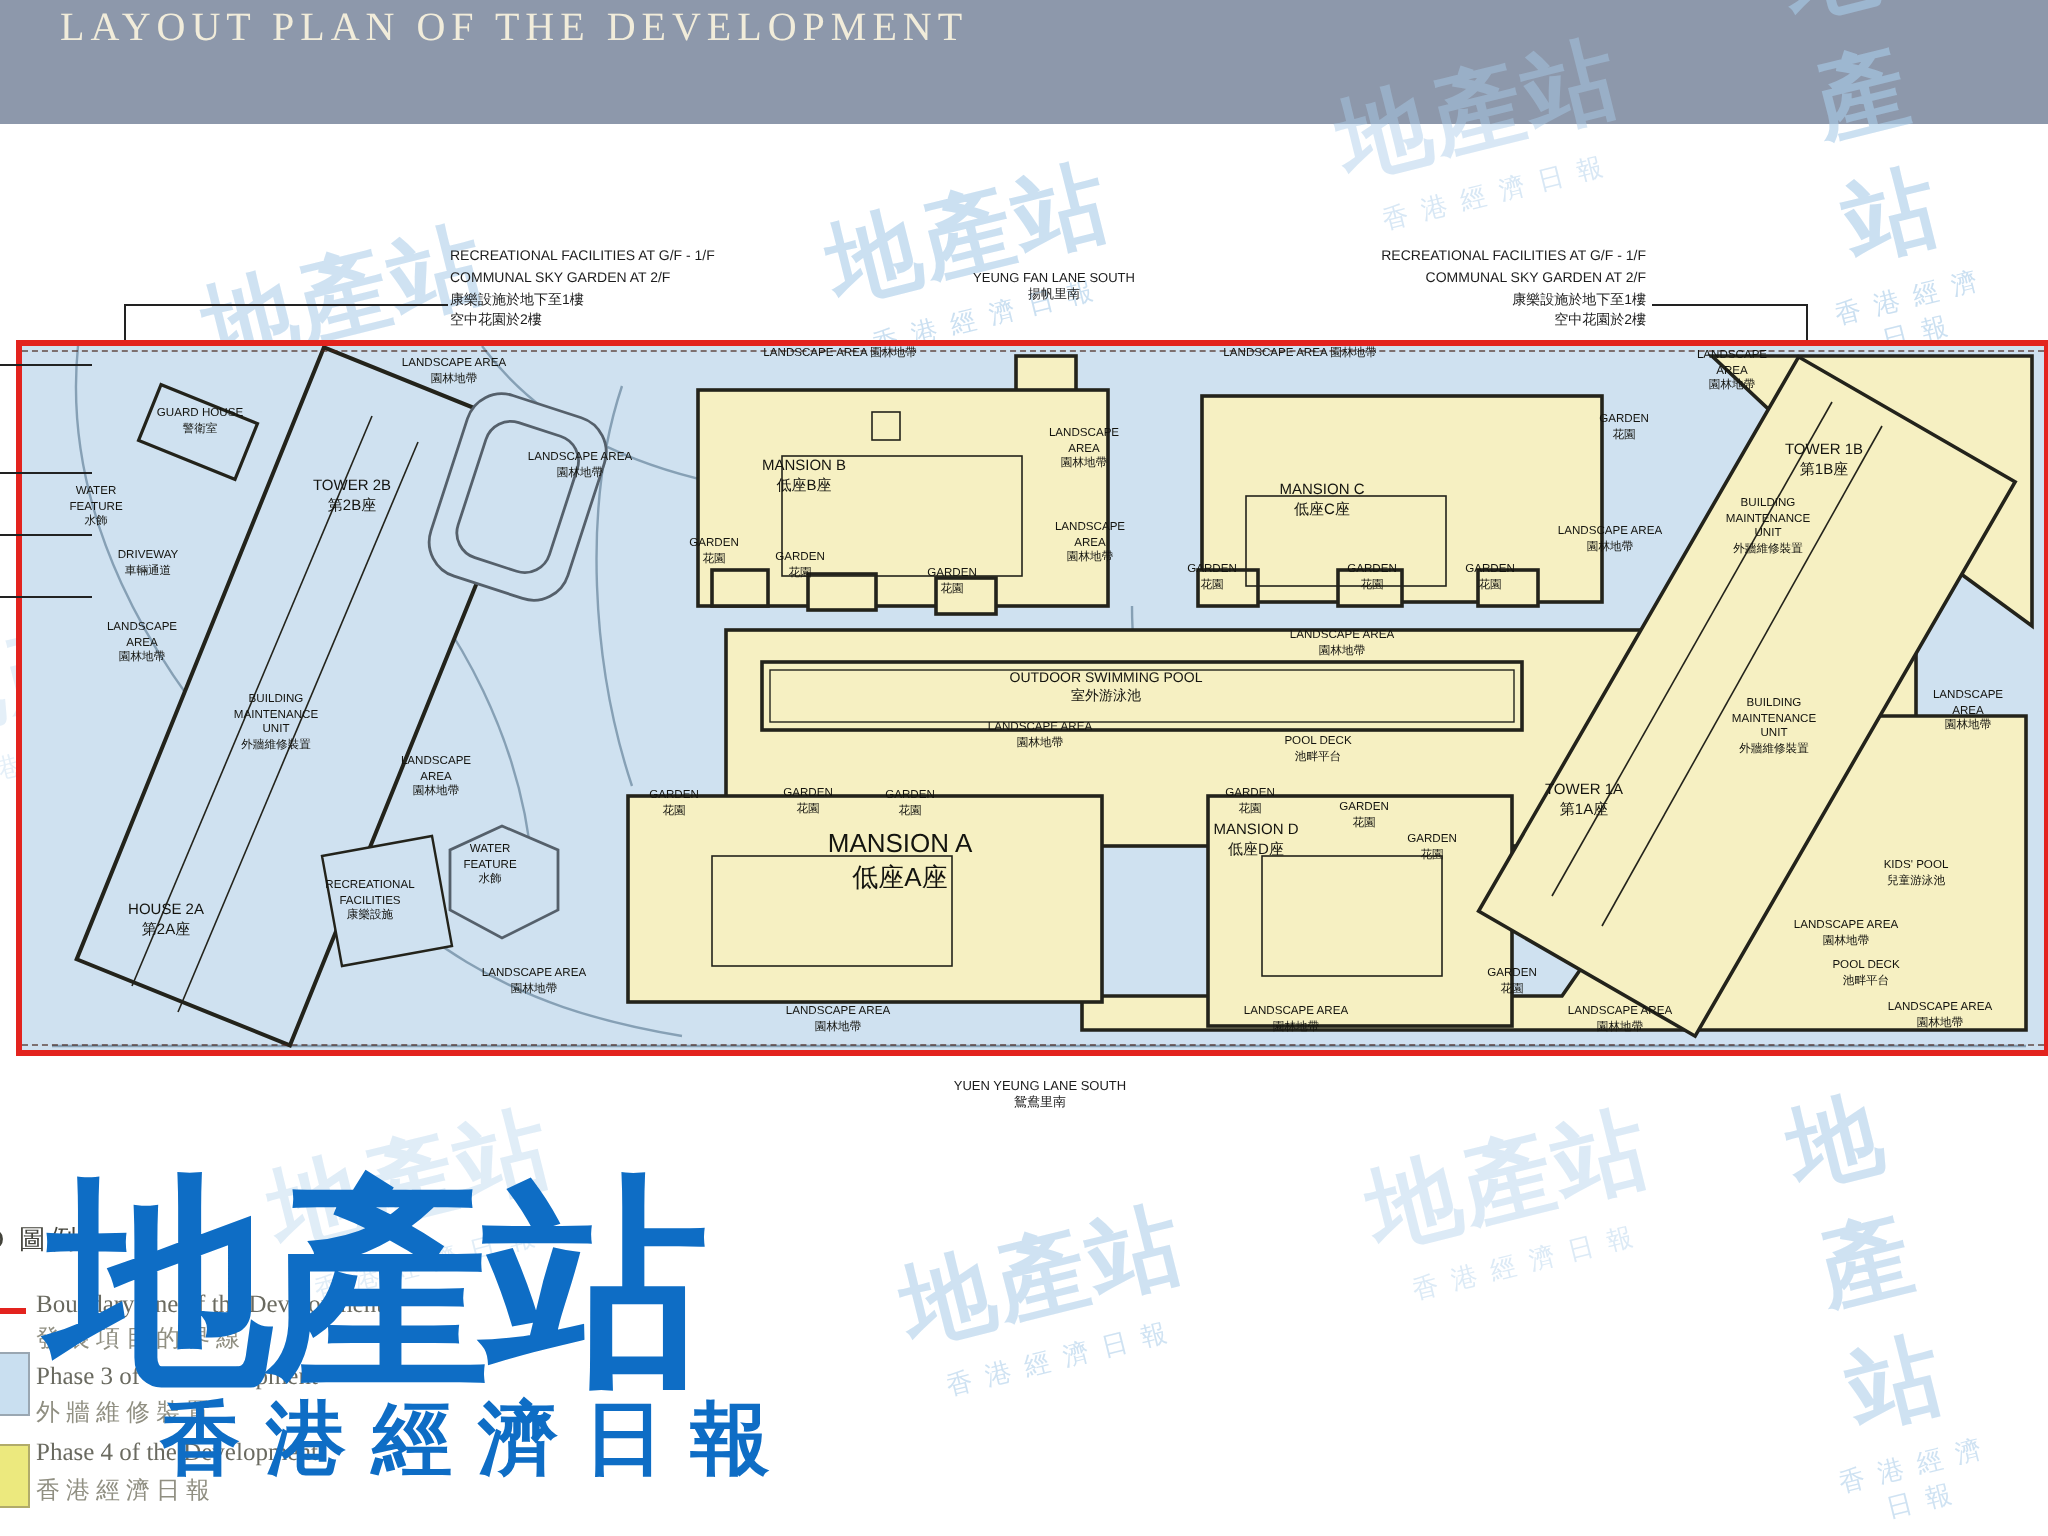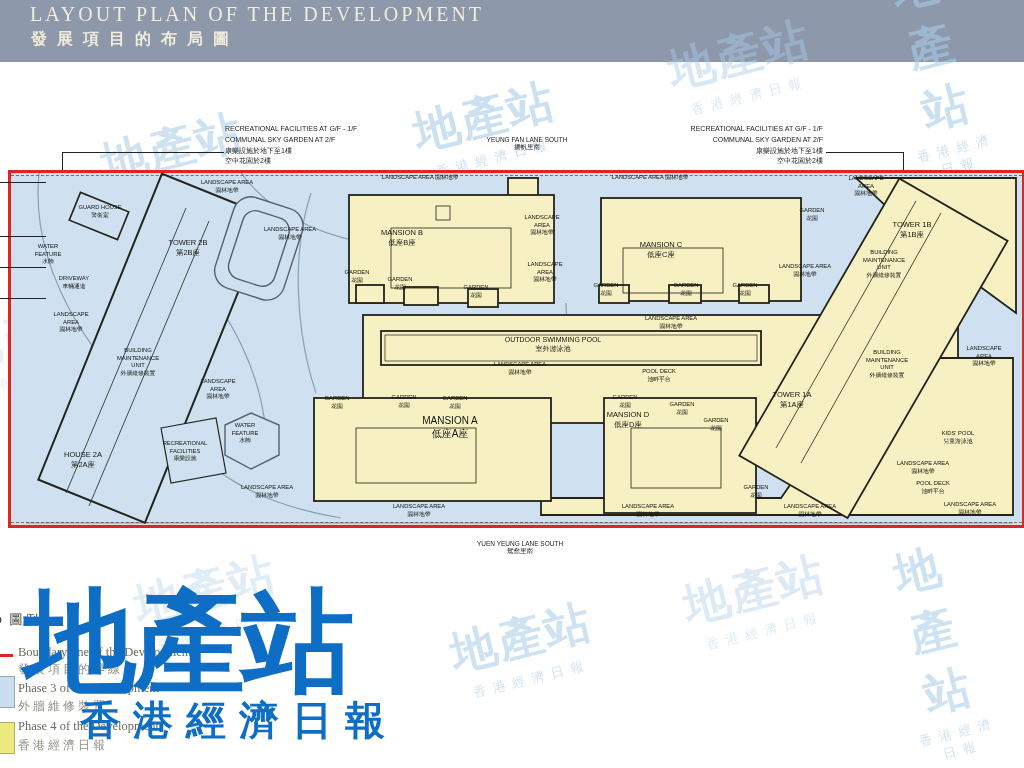--- a/index.html
+++ b/index.html
@@ -49,21 +49,20 @@
   #logo .sub{position:absolute;left:80px;top:700px;font-size:40px;font-weight:bold;
              color:#0e6dc5;letter-spacing:13px;line-height:1;}
 </style>
 </head>
 <body>
 
 <div id="page">
 
   <div id="header">
     <div class="en">LAYOUT PLAN OF THE DEVELOPMENT</div>
-    <div class="zh">發展項目的布局圖</div>
   </div>
 
   <div id="watermarks">
       <div class="wm" style="left: 175px; top: 158px; opacity: 0.55;">
         <div class="wm-main">地產站</div>
         <div class="wm-sub">香港經濟日報</div>
       </div>
       <div class="wm" style="left: 487px; top: 127px; opacity: 0.6;">
         <div class="wm-main">地產站</div>
         <div class="wm-sub">香港經濟日報</div>
@@ -202,21 +201,21 @@
       <div class="plan-label" style="left: 100px; top: 204px;">GUARD HOUSE
 警衛室</div>
       <div class="plan-label" style="left: 48px; top: 243px;">WATER
 FEATURE
 水飾</div>
       <div class="plan-label" style="left: 74px; top: 275px;">DRIVEWAY
 車輛通道</div>
       <div class="plan-label" style="left: 71px; top: 311px;">LANDSCAPE
 AREA
 園林地帶</div>
-      <div class="plan-label" style="left: 188px; top: 238px; font-size: 7.5px;">TOWER 2B
+      <div class="plan-label" style="left: 176px; top: 238px; font-size: 7.5px;">TOWER 2B
 第2B座</div>
       <div class="plan-label" style="left: 83px; top: 450px; font-size: 7.5px;">HOUSE 2A
 第2A座</div>
       <div class="plan-label" style="left: 138px; top: 347px;">BUILDING
 MAINTENANCE
 UNIT
 外牆維修裝置</div>
       <div class="plan-label" style="left: 185px; top: 440px;">RECREATIONAL
 FACILITIES
 康樂設施</div>
@@ -270,21 +269,21 @@
 UNIT
 外牆維修裝置</div>
       <div class="plan-label" style="left: 553px; top: 335px; font-size: 7px;">OUTDOOR SWIMMING POOL
 室外游泳池</div>
       <div class="plan-label" style="left: 520px; top: 361px;">LANDSCAPE AREA
 園林地帶</div>
       <div class="plan-label" style="left: 659px; top: 368px;">POOL DECK
 池畔平台</div>
       <div class="plan-label" style="left: 671px; top: 315px;">LANDSCAPE AREA
 園林地帶</div>
-      <div class="plan-label" style="left: 450px; top: 414px; font-size: 10px;">MANSION A
+      <div class="plan-label" style="left: 450px; top: 414px; font-size: 13px;">MANSION A
 低座A座</div>
       <div class="plan-label" style="left: 337px; top: 395px;">GARDEN
 花園</div>
       <div class="plan-label" style="left: 404px; top: 394px;">GARDEN
 花園</div>
       <div class="plan-label" style="left: 455px; top: 395px;">GARDEN
 花園</div>
       <div class="plan-label" style="left: 419px; top: 503px;">LANDSCAPE AREA
 園林地帶</div>
       <div class="plan-label" style="left: 628px; top: 410px; font-size: 7.5px;">MANSION D

